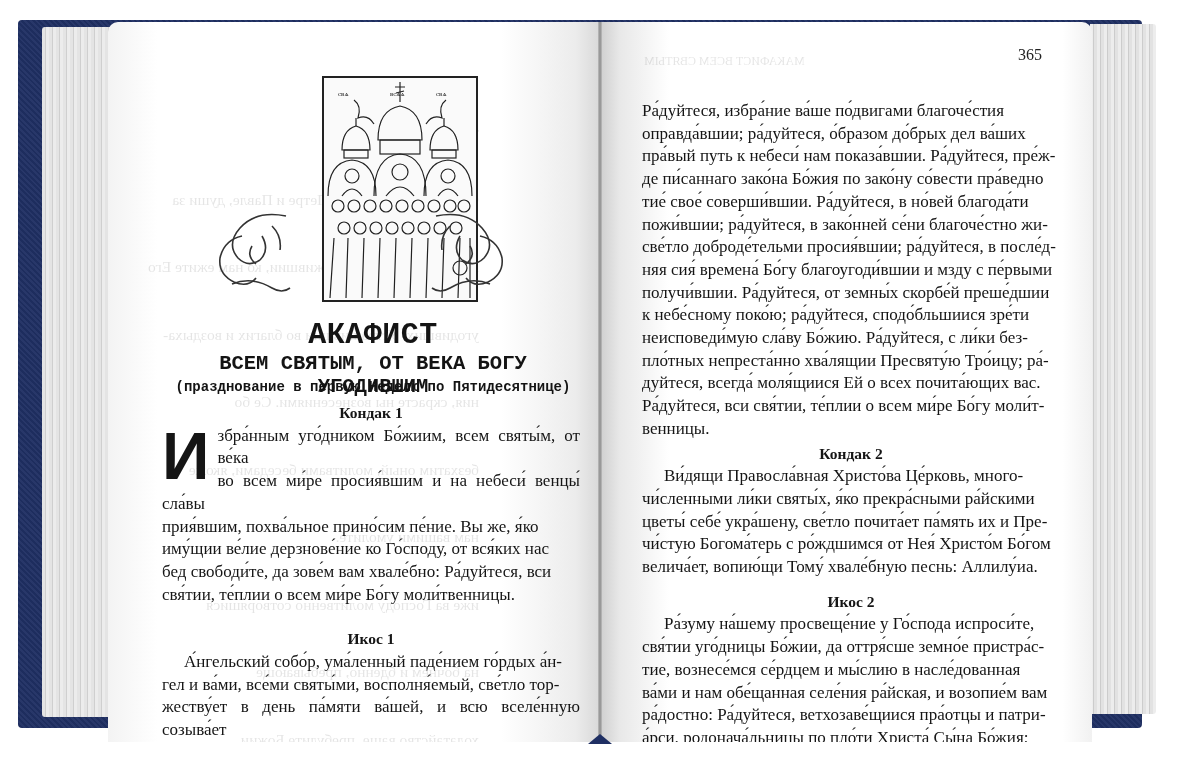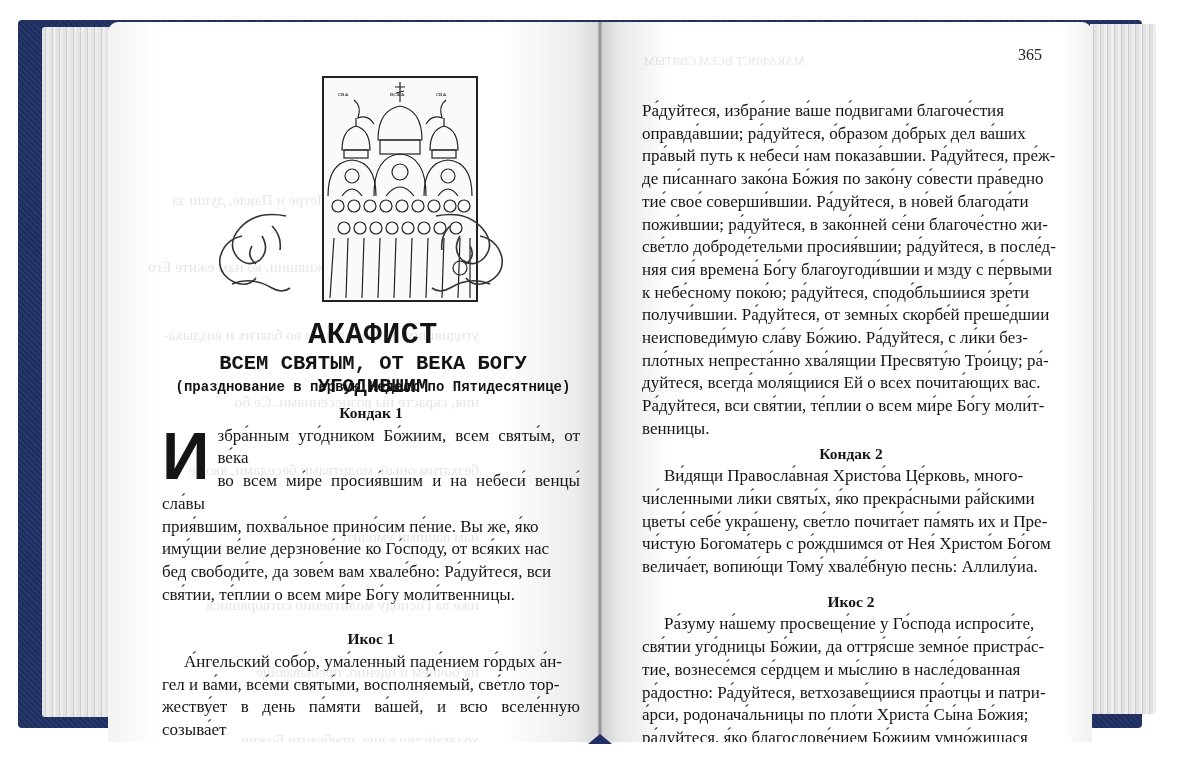--- a/index.html
+++ b/index.html
@@ -207,39 +207,40 @@
 
   <div class="text" style="left:42px; top:50px; width:418px;margin-top:28px;">
     <p>Ра́дуйтеся, избра́ние ва́ше по́двигами благоче́стия</p>
     <p>оправда́вшии; ра́дуйтеся, о́бразом до́брых дел ва́ших</p>
     <p>пра́вый путь к небеси́ нам показа́вшии. Ра́дуйтеся, пре́ж-</p>
     <p>де пи́саннаго зако́на Бо́жия по зако́ну со́вести пра́ведно</p>
     <p>тие́ свое́ соверши́вшии. Ра́дуйтеся, в но́вей благода́ти</p>
     <p>пожи́вшии; ра́дуйтеся, в зако́нней се́ни благоче́стно жи-</p>
     <p>све́тло доброде́тельми просия́вшии; ра́дуйтеся, в после́д-</p>
     <p>няя сия́ времена́ Бо́гу благоугоди́вшии и мзду с пе́рвыми</p>
+    <p>получи́вшии. Ра́дуйтеся, от земны́х скорбе́й преше́дшии</p>
     <p>к небе́сному поко́ю; ра́дуйтеся, сподо́бльшиися зре́ти</p>
-    <p>получи́вшии. Ра́дуйтеся, от земны́х скорбе́й преше́дшии</p>
     <p>неисповеди́мую сла́ву Бо́жию. Ра́дуйтеся, с ли́ки без-</p>
     <p>пло́тных непреста́нно хва́лящии Пресвяту́ю Тро́ицу; ра́-</p>
     <p>дуйтеся, всегда́ моля́щиися Ей о всех почита́ющих вас.</p>
     <p>Ра́дуйтеся, вси свя́тии, те́плии о всем ми́ре Бо́гу моли́т-</p>
     <p>венницы.</p>
 
     <p class="heading" style="margin-top:2px;">Кондак 2</p>
     <p class="indent">Ви́дящи Правосла́вная Христо́ва Це́рковь, много-</p>
     <p>чи́сленными ли́ки святы́х, я́ко прекра́сными ра́йскими</p>
     <p>цветы́ себе́ укра́шену, све́тло почита́ет па́мять их и Пре-</p>
     <p>чи́стую Богома́терь с ро́ждшимся от Нея́ Христо́м Бо́гом</p>
     <p>велича́ет, вопию́щи Тому́ хвале́бную песнь: Аллилу́иа.</p>
 
     <p class="heading" style="margin-top:12px;">Икос 2</p>
     <p class="indent">Ра́зуму на́шему просвеще́ние у Го́спода испроси́те,</p>
     <p>свя́тии уго́дницы Бо́жии, да оттря́сше земно́е пристра́с-</p>
     <p>тие, вознесе́мся се́рдцем и мы́слию в насле́дованная</p>
+    <p>ва́ми и нам обе́щанная селе́ния ра́йская, и возопие́м вам</p>
     <p>ра́достно: Ра́дуйтеся, ветхозаве́щиися пра́отцы и патри-</p>
     <p>а́рси, родонача́льницы по пло́ти Христа́ Сы́на Бо́жия;</p>
     <p>ра́дуйтеся, я́ко благослове́нием Бо́жиим умно́жишася</p>
 
   </div>
 </div>
 
 <div class="gutter"></div>
 <div class="spine-notch"></div>
 

